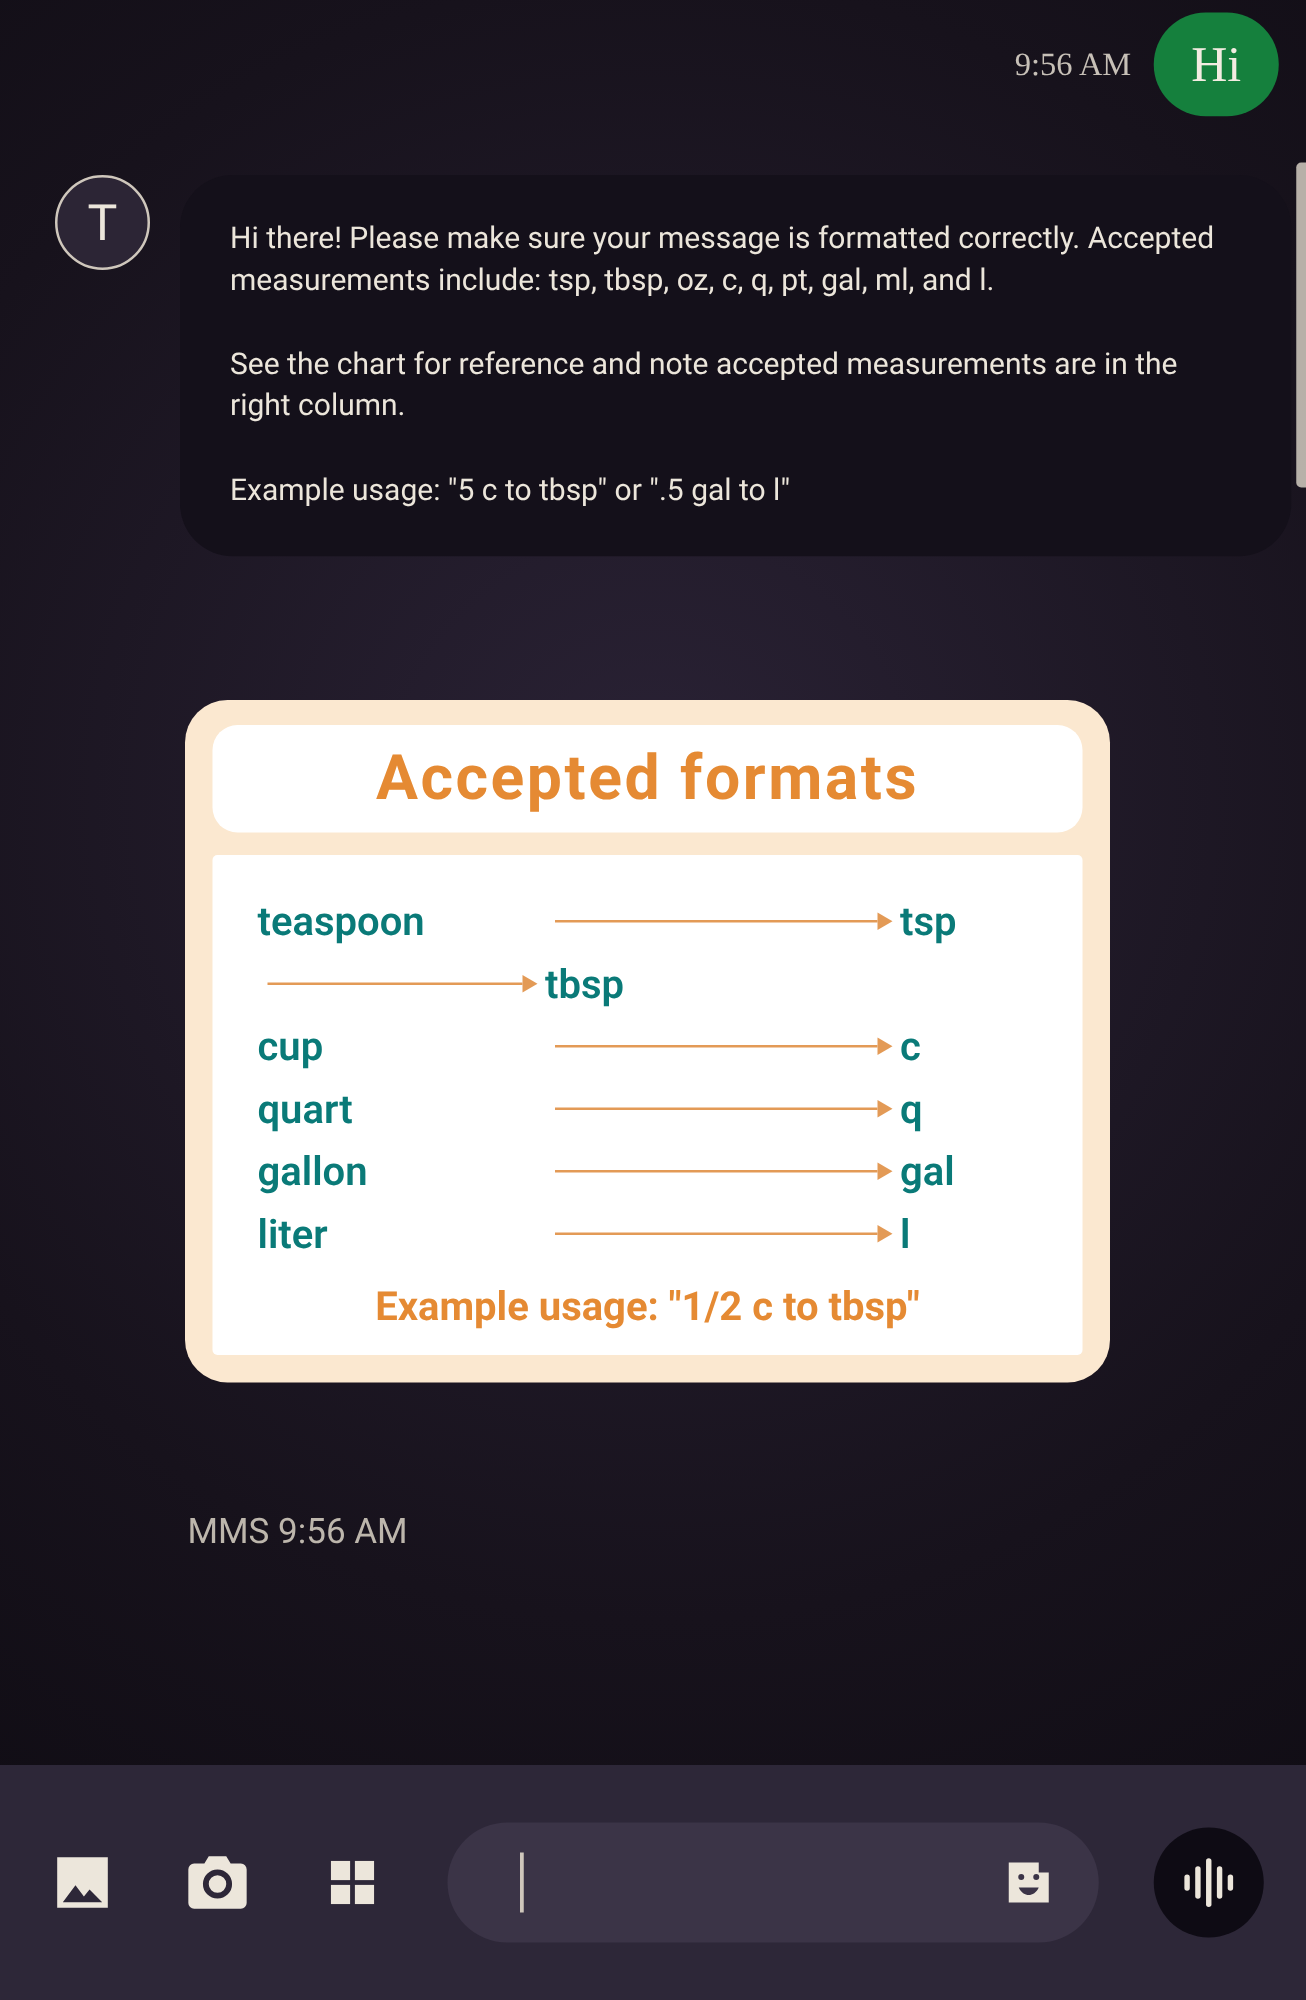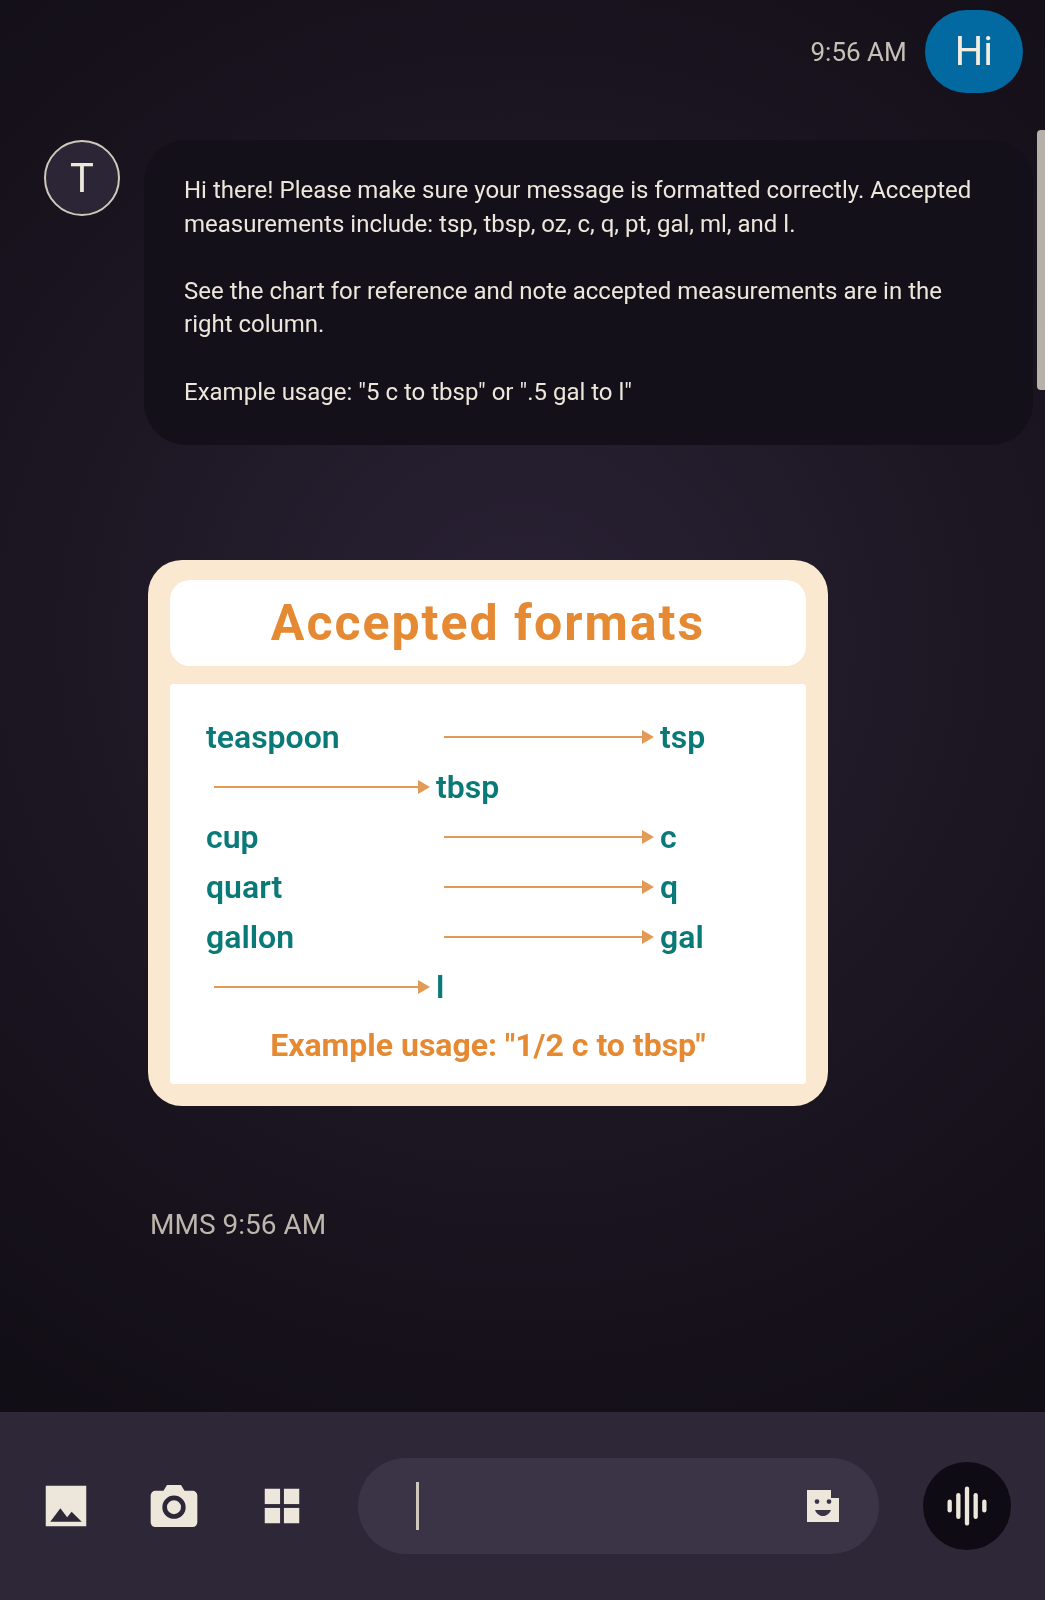--- a/index.html
+++ b/index.html
@@ -1,27 +1,27 @@
 <!DOCTYPE html>
 <html><head>
 <meta charset="utf-8">
 <style>
   html,body{margin:0;padding:0;width:1045px;height:1600px;background:#17121c;font-family:-apple-system,BlinkMacSystemFont,"Segoe UI",Roboto,Helvetica,Arial,sans-serif;color:#ece6db;overflow:hidden;}
   body{position:relative;background:radial-gradient(circle at 50% 40%, #2a2235 0%, #17121c 60%, #0e0b12 100%);}
   .scrollbar-hint{position:absolute;top:130px;right:0;width:8px;height:260px;background:#c9c2b8;border-radius:4px 0 0 4px;opacity:.9;}
   
-  .out-row{position:absolute;top:10px;right:22px;display:flex;align-items:center;gap:18px;}
+  .out-row{position:absolute;top:10px;right:22px;display:flex;align-items:center;gap:18px;font-family:Liberation Serif, serif;}
   .out-time{font-size:26px;color:#c7c0b7;}
-  .out-bubble{background:#0369a1;border-radius:50px;padding:18px 30px;font-size:40px;color:#f3ece1;}
+  .out-bubble{background:#15803d;border-radius:50px;padding:18px 30px;font-size:40px;color:#f3ece1;}
   
   .in-row{position:absolute;top:140px;left:44px;right:12px;display:flex;align-items:flex-start;gap:24px;}
   .avatar{width:72px;height:72px;border-radius:50%;background:#2c2535;border:2px solid #cfc7bc;display:flex;align-items:center;justify-content:center;font-size:40px;color:#ece6db;flex:0 0 auto;}
   .in-bubble{background:#14101a;border-radius:42px;padding:34px 40px 36px 40px;font-size:24px;line-height:1.4;color:#ece6db;max-width:850px;}
   
-  .card-wrap{position:absolute;top:560px;left:148px;width:680px;}
+  .card-wrap{position:absolute;top:560px;left:148px;width:740px;}
   .card{width:100%;background:#fbe8d0;border-radius:34px;padding:20px 22px 22px 22px;box-sizing:border-box;}
   .card-title{background:#ffffff;border-radius:20px;margin:0 0 18px 0;padding:14px 0;text-align:center;font-size:50px;font-weight:700;color:#e58a33;letter-spacing:2px;}
   .card-body{background:#ffffff;border-radius:4px;padding:28px 36px 20px 36px;}
   .fmt-row{display:grid;grid-template-columns:230px 1fr 110px;align-items:center;height:50px;}
   .fmt-full{font-size:32px;font-weight:600;color:#0a7a78;text-align:left;}
   .fmt-abbr{font-size:32px;font-weight:600;color:#0a7a78;text-align:left;}
   .arrow-cell{position:relative;height:2px;}
   .arrow-line{position:absolute;left:8px;right:18px;top:0;height:2px;background:#e39a56;}
   .arrow-head{position:absolute;right:6px;top:-6px;width:0;height:0;border-left:12px solid #e39a56;border-top:7px solid transparent;border-bottom:7px solid transparent;}
   .card-example{margin-top:14px;text-align:center;font-size:32px;font-weight:700;color:#e58a33;}
@@ -90,20 +90,21 @@
         </div>
         <div class="fmt-row">
           <div class="fmt-full">gallon</div>
           <div class="arrow-cell">
             <div class="arrow-line"></div>
             <div class="arrow-head"></div>
           </div>
           <div class="fmt-abbr">gal</div>
         </div>
         <div class="fmt-row">
+          <div class="fmt-full">liter</div>
           <div class="arrow-cell">
             <div class="arrow-line"></div>
             <div class="arrow-head"></div>
           </div>
           <div class="fmt-abbr">l</div>
         </div>
         <div class="card-example">Example usage: "1/2 c to tbsp"</div>
       </div>
   </div>
 </div>

